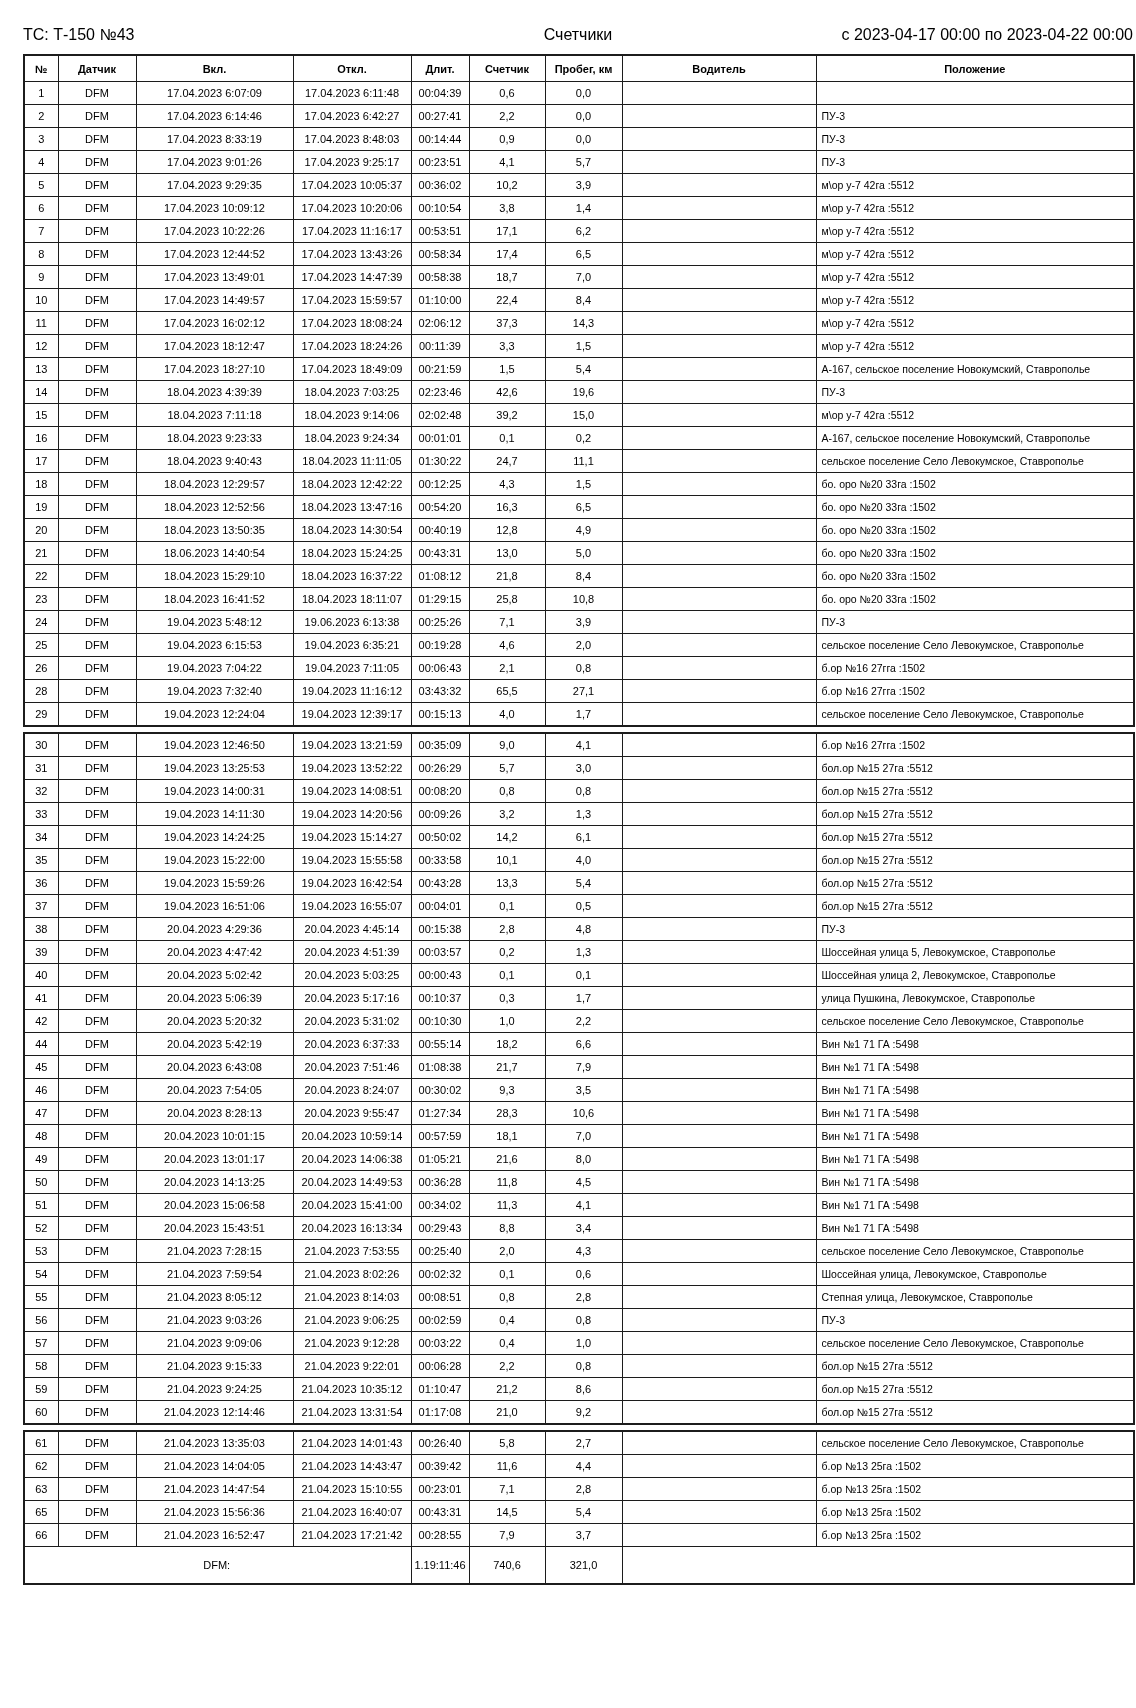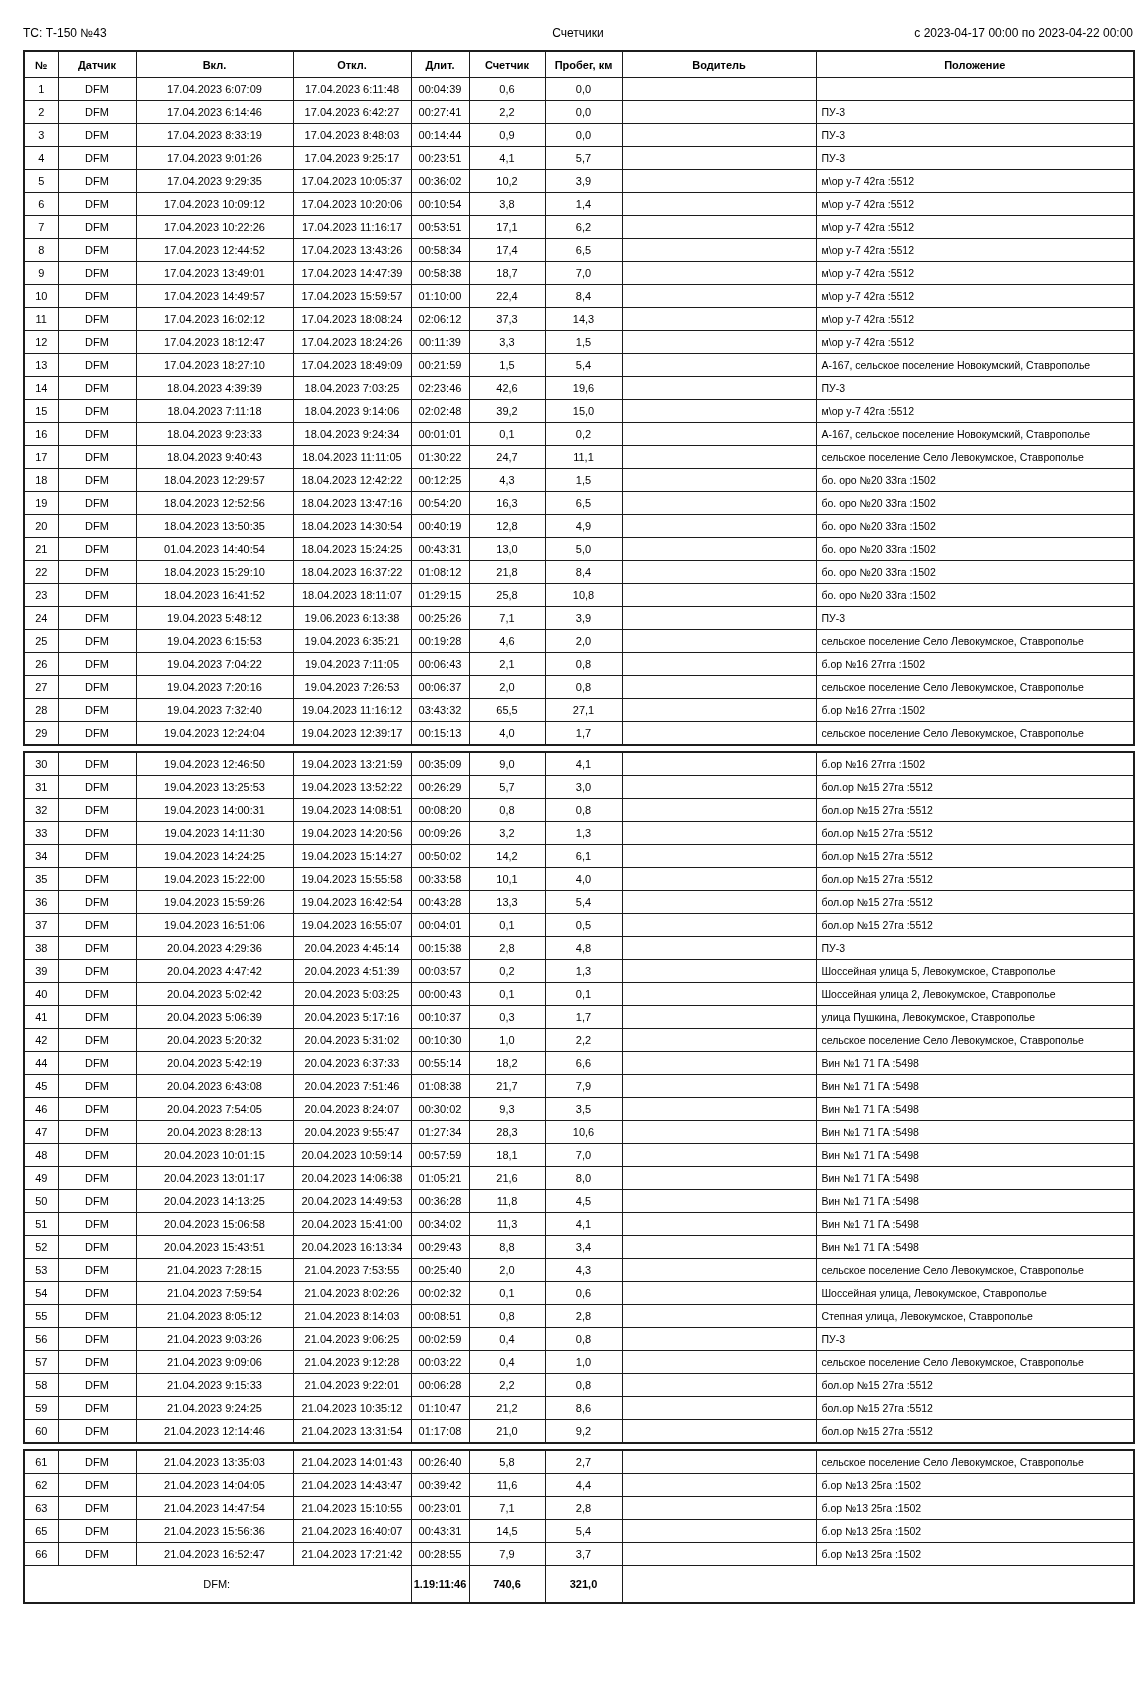--- a/index.html
+++ b/index.html
@@ -1,29 +1,29 @@
 <!DOCTYPE html>
 <html><head>
 <meta charset="utf-8">
 <style>
   html,body{margin:0;padding:0;background:#fff;}
   body{width:1136px;height:1708px;font-family:"Liberation Sans",sans-serif;color:#000;overflow:hidden;}
   .page{padding:26px 23px 0 23px;}
-  .titlebar{display:flex;align-items:baseline;width:1110px;margin-bottom:10px;font-size:12px;}
+  .titlebar{display:flex;align-items:baseline;width:1110px;margin-bottom:10px;font-size:16px;}
   .titlebar .left{flex:1;text-align:left;}
   .titlebar .center{flex:1;text-align:center;font-weight:normal;}
   .titlebar .right{flex:1;text-align:right;white-space:nowrap;}
   table{border-collapse:collapse;table-layout:fixed;width:1110px;background:#fff;}
   table.section{border:2px solid #1c1c1c;margin-bottom:5px;}
   th,td{border:1px solid #1c1c1c;font-size:11px;text-align:center;vertical-align:middle;
         padding:0 2px;overflow:hidden;white-space:nowrap;}
   th{height:25px;font-weight:bold;}
   td{height:22px;}
   td.pos{text-align:left;padding-left:5px;font-size:10.5px;}
-  tr.totals td{height:36px;font-weight:bold;}
+  tr.totals td{height:36px;font-weight:normal;}
   tr.totals td.tlabel{font-weight:normal;padding-right:4px;border-left:none;}
   tr.totals td.tempty{border-right:none;}
   col.c-num{width:34px;}  col.c-sensor{width:78px;} col.c-on{width:157px;}
   col.c-off{width:118px;} col.c-dur{width:58px;}   col.c-cnt{width:76px;}
   col.c-km{width:77px;}   col.c-drv{width:194px;}  col.c-pos{width:318px;}
 </style>
 </head>
 <body>
 
 <div class="page">
@@ -276,21 +276,21 @@
           <td>18.04.2023 14:30:54</td>
           <td>00:40:19</td>
           <td>12,8</td>
           <td>4,9</td>
           <td></td>
           <td class="pos">бо. оро №20 33га :1502</td>
         </tr>
         <tr>
           <td>21</td>
           <td>DFM</td>
-          <td>01.04.2023 14:40:54</td>
+          <td>18.06.2023 14:40:54</td>
           <td>18.04.2023 15:24:25</td>
           <td>00:43:31</td>
           <td>13,0</td>
           <td>5,0</td>
           <td></td>
           <td class="pos">бо. оро №20 33га :1502</td>
         </tr>
         <tr>
           <td>22</td>
           <td>DFM</td>
@@ -338,31 +338,20 @@
         <tr>
           <td>26</td>
           <td>DFM</td>
           <td>19.04.2023 7:04:22</td>
           <td>19.04.2023 7:11:05</td>
           <td>00:06:43</td>
           <td>2,1</td>
           <td>0,8</td>
           <td></td>
           <td class="pos">б.ор №16 27гга :1502</td>
-        </tr>
-        <tr>
-          <td>27</td>
-          <td>DFM</td>
-          <td>19.04.2023 7:20:16</td>
-          <td>19.04.2023 7:26:53</td>
-          <td>00:06:37</td>
-          <td>2,0</td>
-          <td>0,8</td>
-          <td></td>
-          <td class="pos">сельское поселение Село Левокумское, Ставрополье</td>
         </tr>
         <tr>
           <td>28</td>
           <td>DFM</td>
           <td>19.04.2023 7:32:40</td>
           <td>19.04.2023 11:16:12</td>
           <td>03:43:32</td>
           <td>65,5</td>
           <td>27,1</td>
           <td></td>

